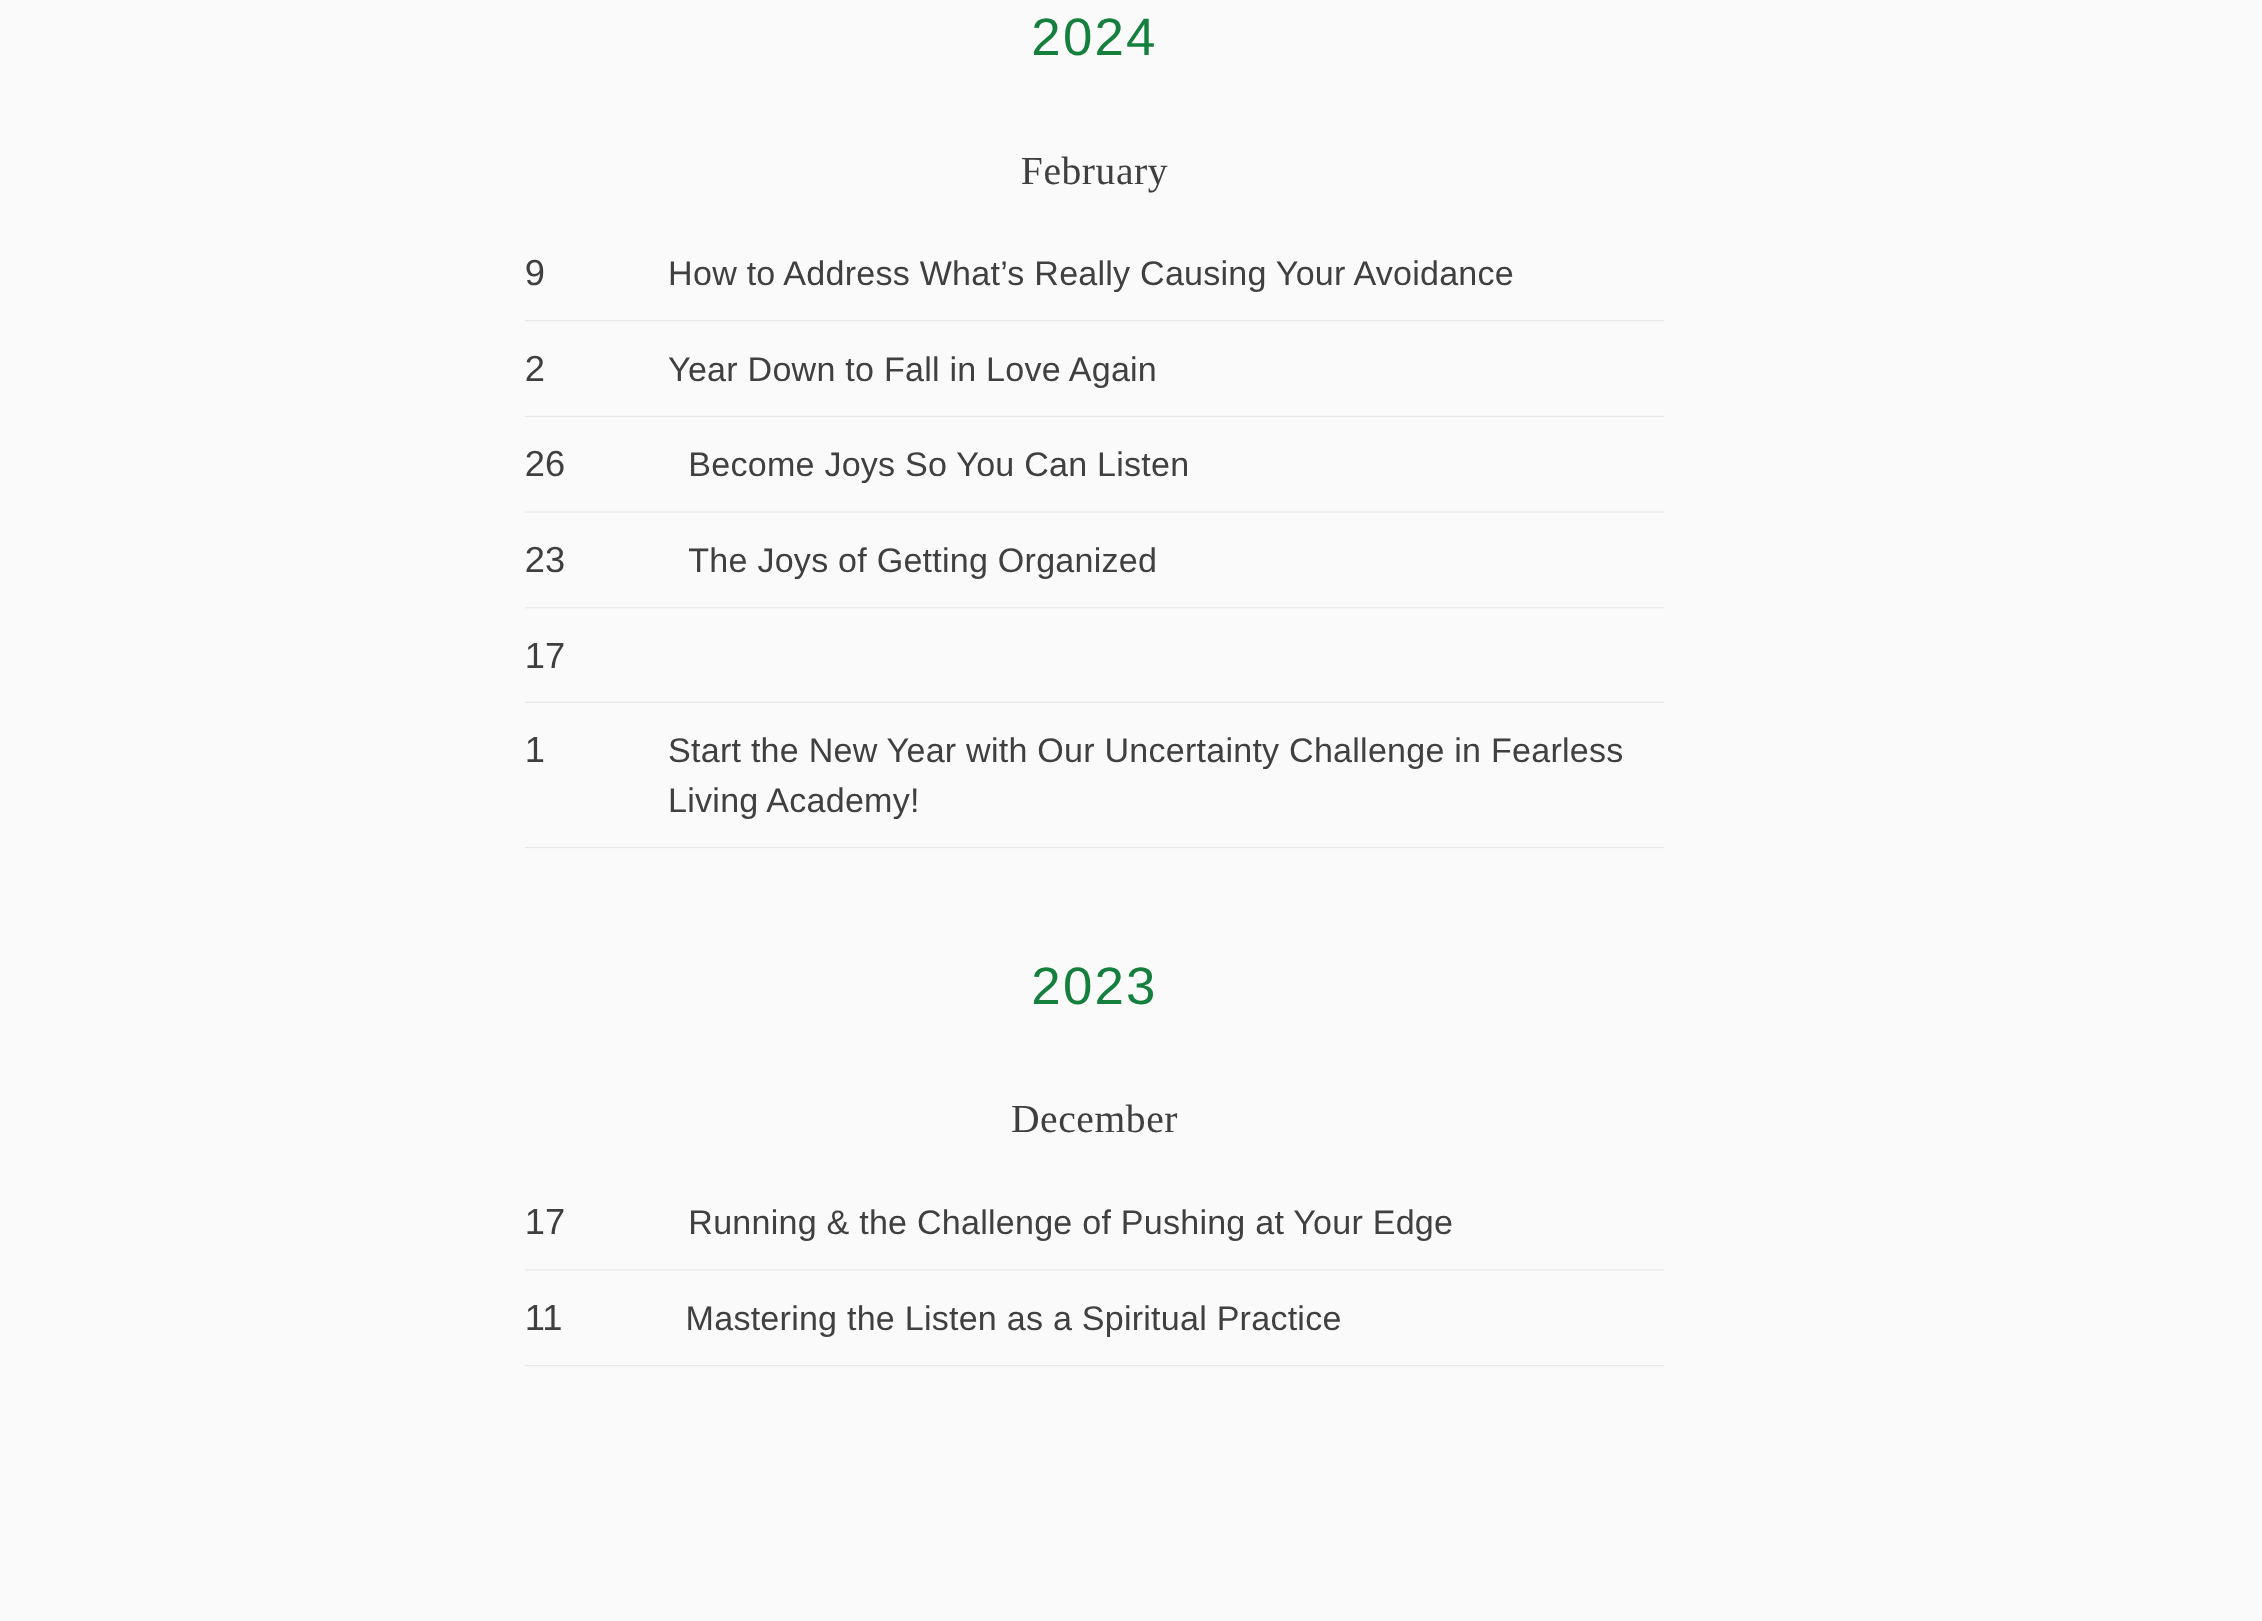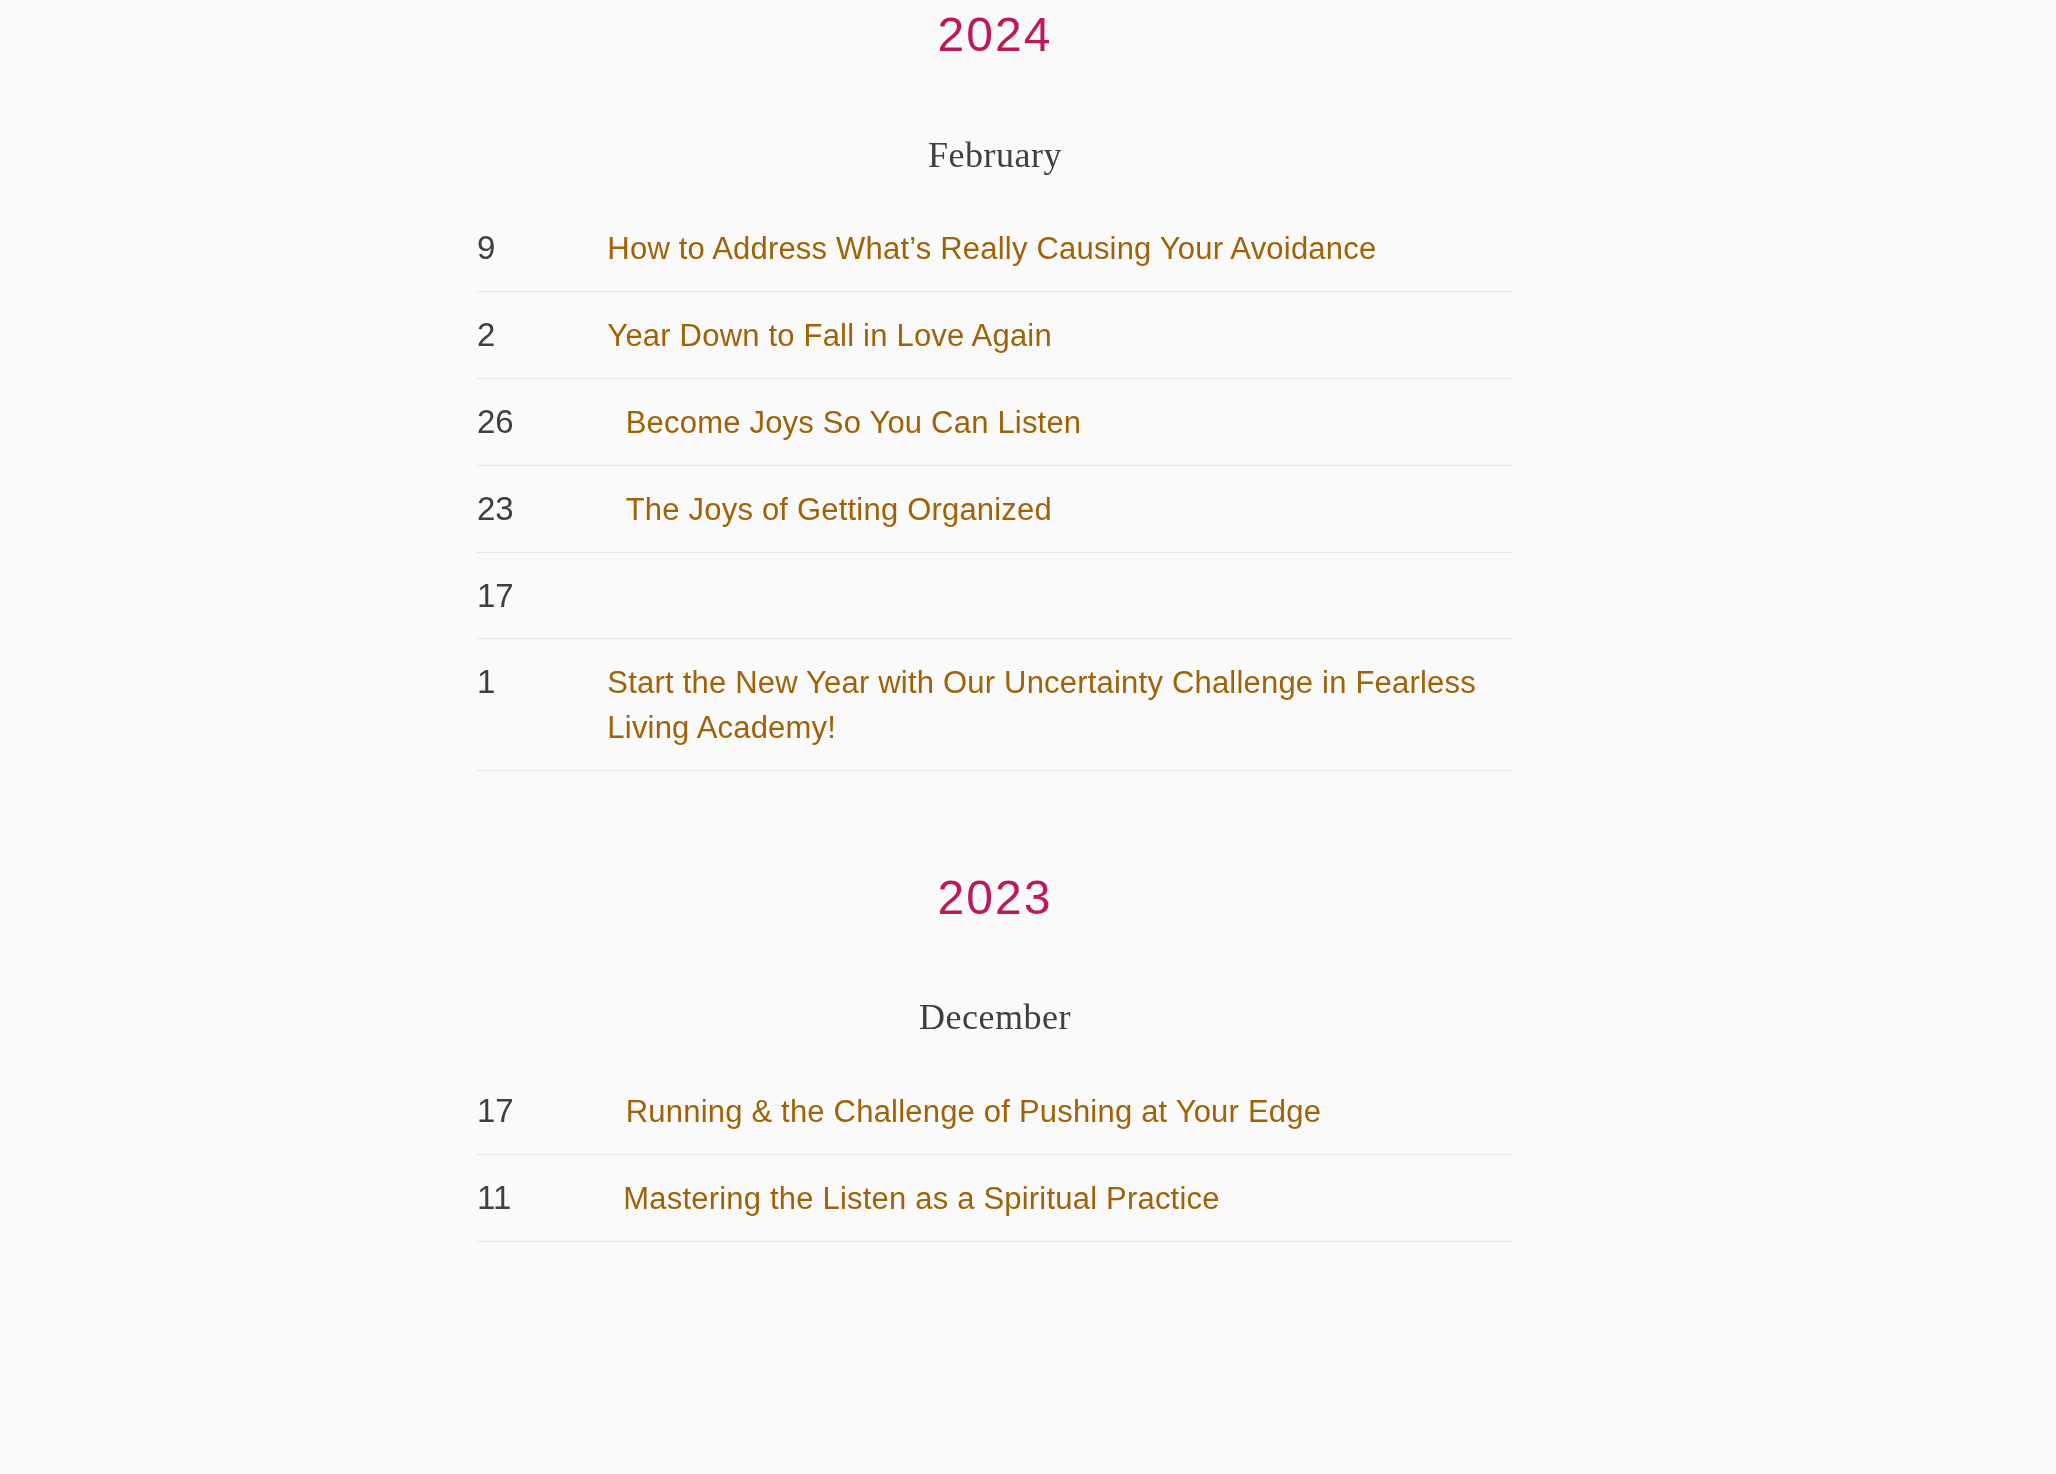--- a/index.html
+++ b/index.html
@@ -25,21 +25,21 @@
     box-sizing: border-box;
   }
   .year-group { margin: 0; padding: 0; }
   h1.year {
     font-size: 48px;
     font-weight: 400;
     line-height: 1.2;
     text-align: center;
     letter-spacing: 2px;
     margin: 98px 0 70px 0;
-    color: #be185d;
+    color: #15803d;
   }
   .year-group:first-child h1.year { margin-top: 6px; }
   h2.month {
     font-size: 36px;
     font-weight: 400;
     line-height: 1.2;
     text-align: center;
     letter-spacing: 0.5px;
     margin: 66px 0 28px 0;
     color: #3f3f3f;
@@ -58,21 +58,21 @@
     border-bottom: 1px solid #e6e6e6;
     font-size: 31px;
     line-height: 45px;
   }
   li.post-row .day {
     font-size: 33px;
     flex: 0 0 auto;
     color: #3f3f3f;
   }
   li.post-row .title {
-    color: #a16207;
+    color: #404040;
     text-decoration: none;
     letter-spacing: 0.2px;
     max-width: 880px;
     display: inline-block;
   }
 </style>
 </head>
 <body>
 
 <main class="page">

